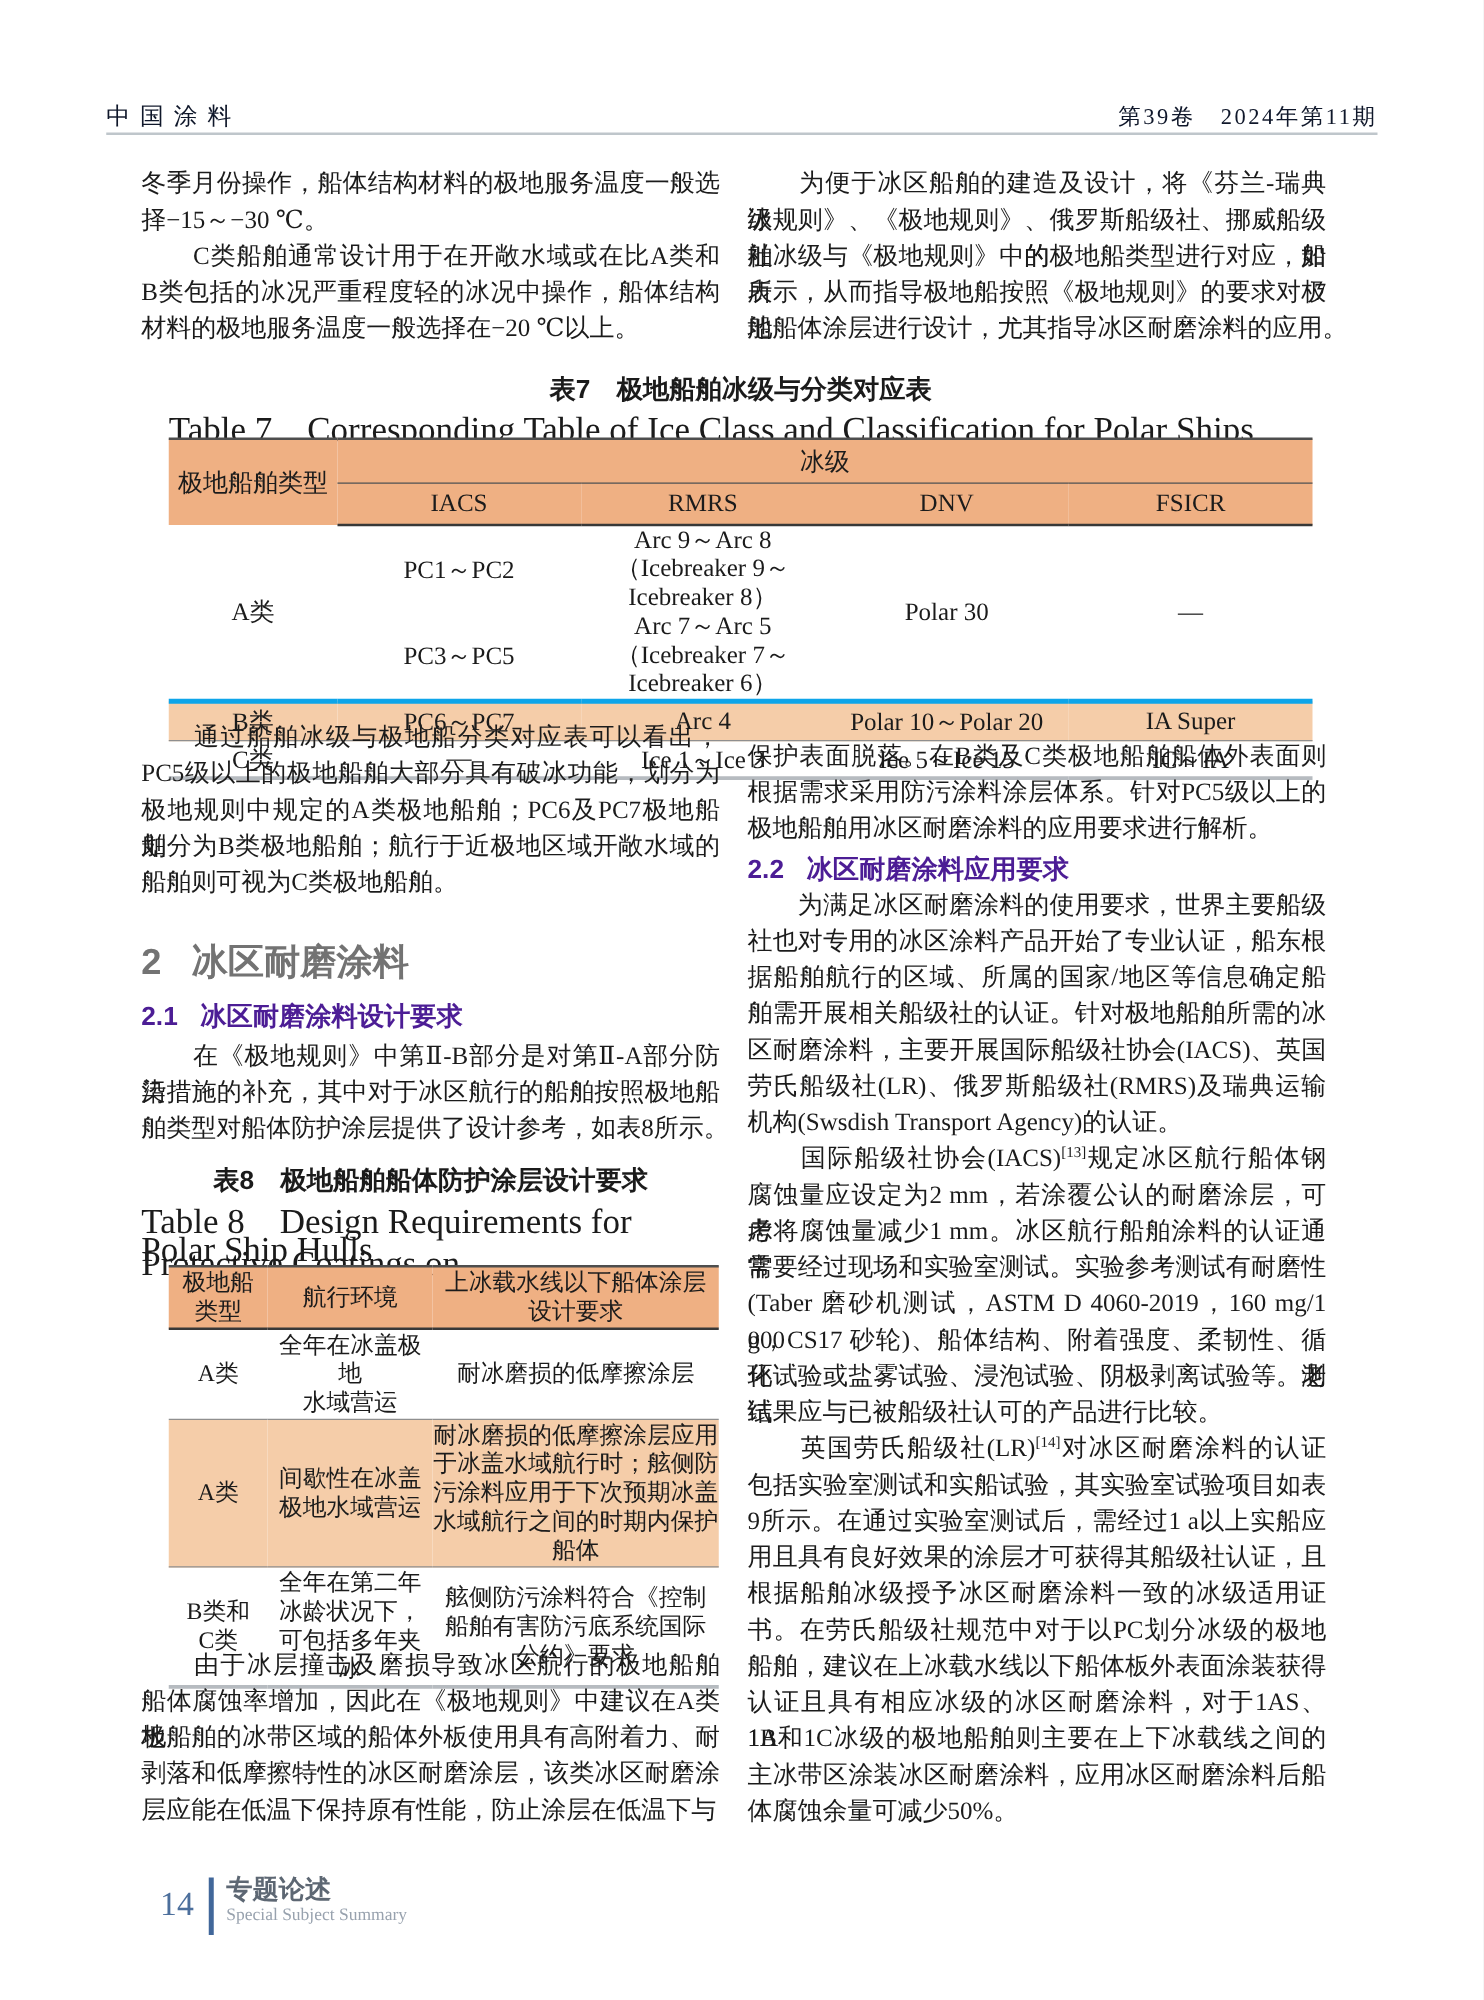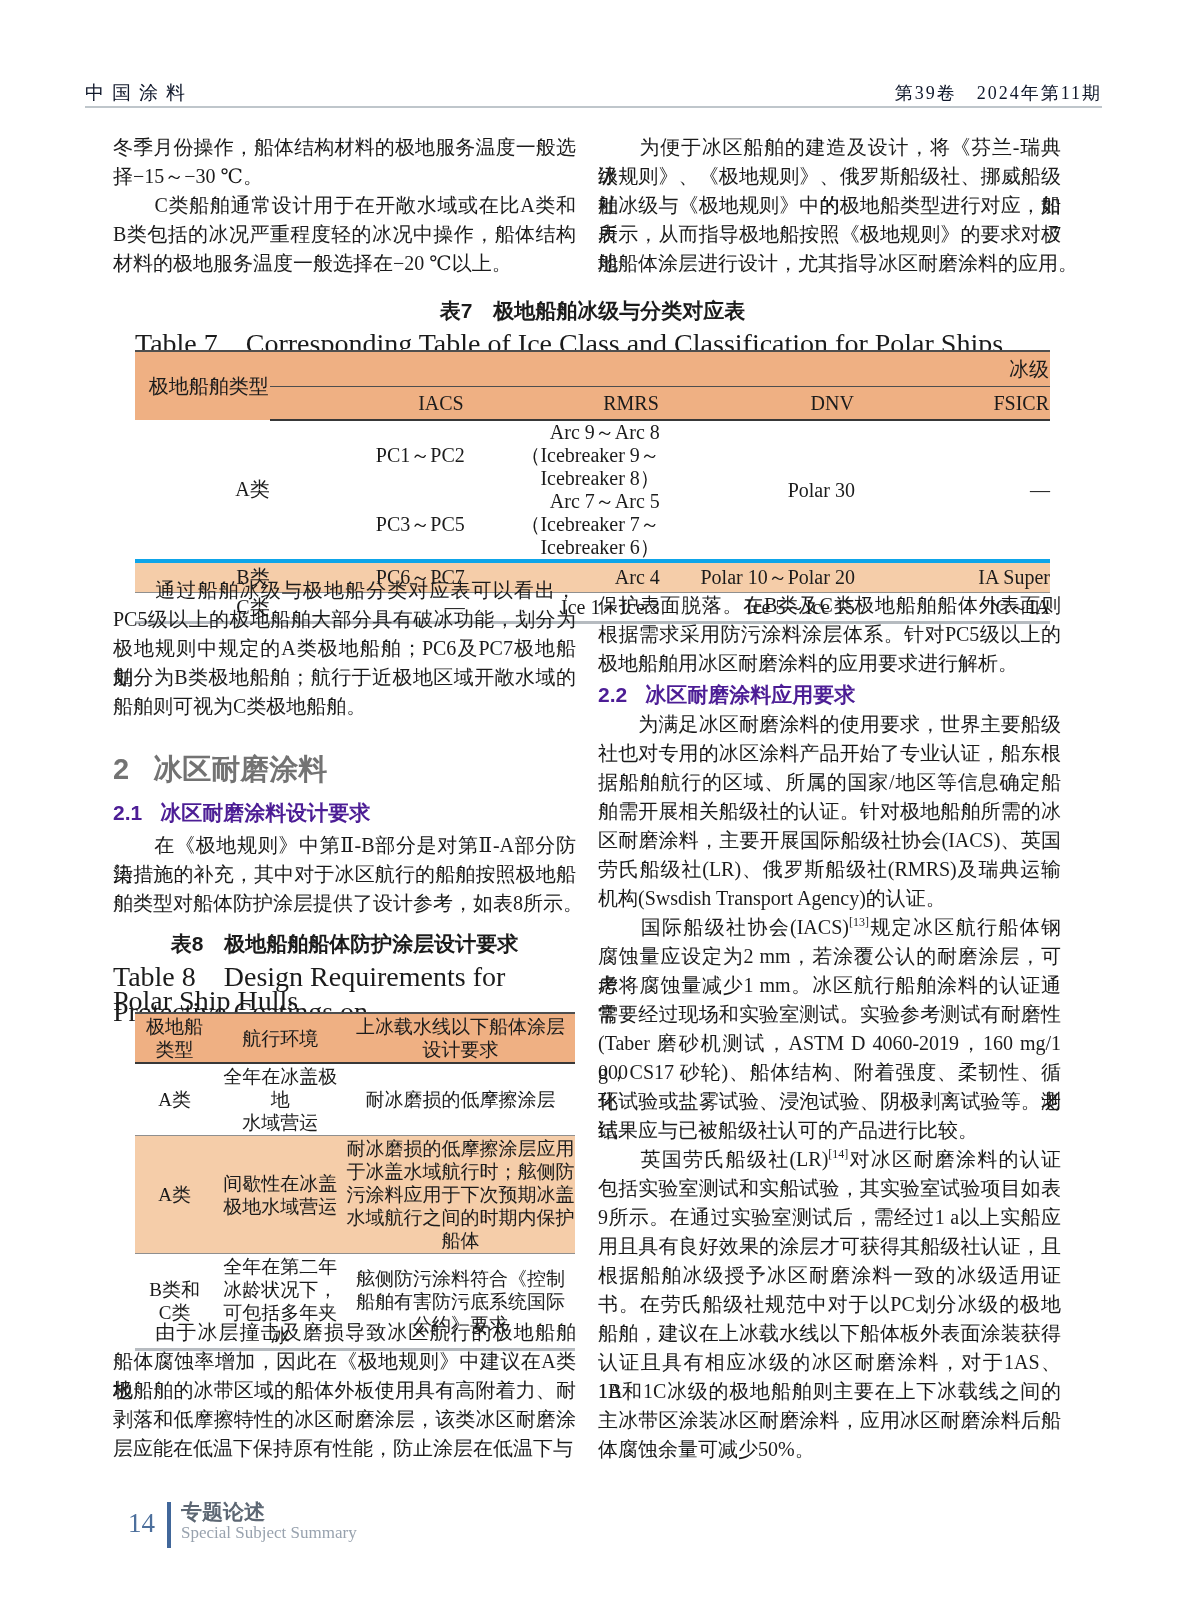--- a/index.html
+++ b/index.html
@@ -29,21 +29,21 @@
   .h-sub  { font-family:"Liberation Sans","DejaVu Sans",sans-serif; font-weight:bold;
             font-size:21px; color:#4c1d95; }
   .h-sub .hnum { margin-right:18px; }
   
   .cap-zh { font-family:"Liberation Sans","DejaVu Sans",sans-serif; font-weight:bold;
             font-size:21px; text-align:center; }
   .cap-en { font-family:"Liberation Serif","DejaVu Serif",serif; font-weight:normal;
             font-size:28px; }
   
   table { border-collapse:collapse; table-layout:fixed; }
-  .t7 { position:absolute; left:135px; top:350px; width:915px; font-size:20px; text-align:right; }
+  .t7 { position:absolute; left:135px; top:350px; width:915px; font-size:20px; text-align:center; }
   .t7 thead td { background:#efb083; }
   .t7 .corner { width:14.5%; }
   .t7 .c-iacs { width:14.5%; } .t7 .c-rmrs { width:35%; }
   .t7 .c-dnv { width:21.8%; } .t7 .c-fsicr { width:14.2%; }
   .t7 thead tr:first-child td { border-top:2px solid #4e4e4e; }
   .t7 .grouphead { border-bottom:1.5px solid #4e4e4e; height:32px; }
   .t7 thead tr:last-child td { border-bottom:2px solid #383838; height:30px; }
   .t7 tbody td { padding:0; }
   .t7 .pre { white-space:pre-line; line-height:23px; }
   .t7 .rA td { height:47px; }
@@ -55,21 +55,21 @@
   .t8 .c1 { width:18%; } .t8 .c2 { width:30%; } .t8 .c3 { width:52%; }
   .t8 .r1 td { height:48px; }
   .t8 .r2 td { background:#f5cda9; border-top:1px solid #8f8f8f; height:111px; }
   .t8 .r3 td { border-top:1px solid #8f8f8f; border-bottom:3px solid #b6bbc0; height:70px; }
   
   .pagefoot { position:absolute; left:128px; top:1500px; display:flex; align-items:flex-start; }
   .f-num { font-size:27px; color:#4c6f9c; margin-top:8px; }
   .f-bar { width:4px; height:46px; background:#41679a; margin:2px 10px 0 12px; }
   .f-zh { font-family:"Liberation Sans","DejaVu Sans",sans-serif; font-weight:bold;
           font-size:21px; color:#5d6773; line-height:24px; }
-  .f-en { font-size:17px; color:#98a2ae; line-height:18px; }
+  .f-en { font-size:14px; color:#98a2ae; line-height:18px; }
 </style>
 </head>
 <body>
 
 <div class="page">
 
   <div class="pagehead">
     <span class="ph-journal">中国涂料</span>
     <span class="ph-issue">第39卷　2024年第11期</span>
   </div>

